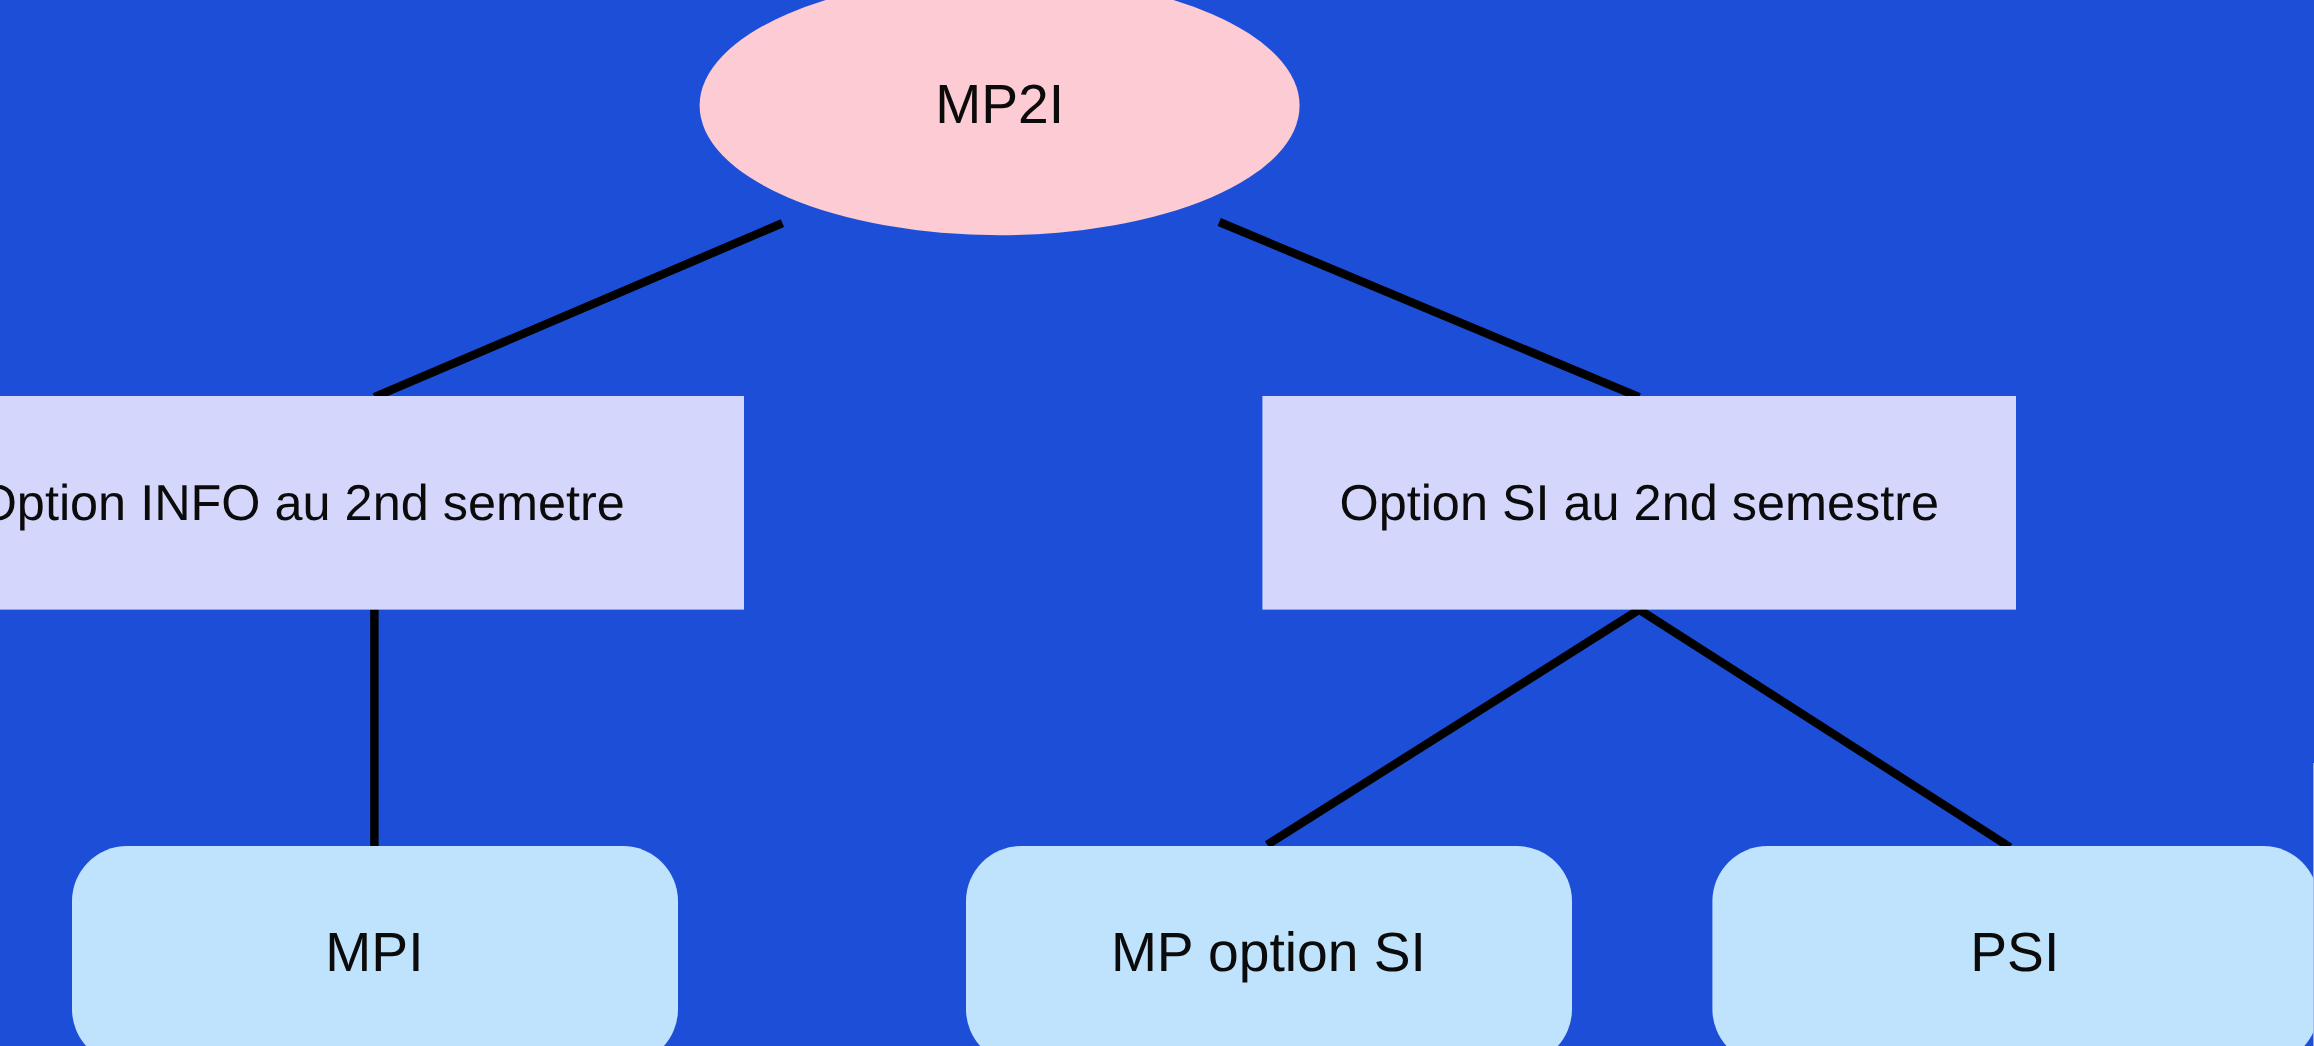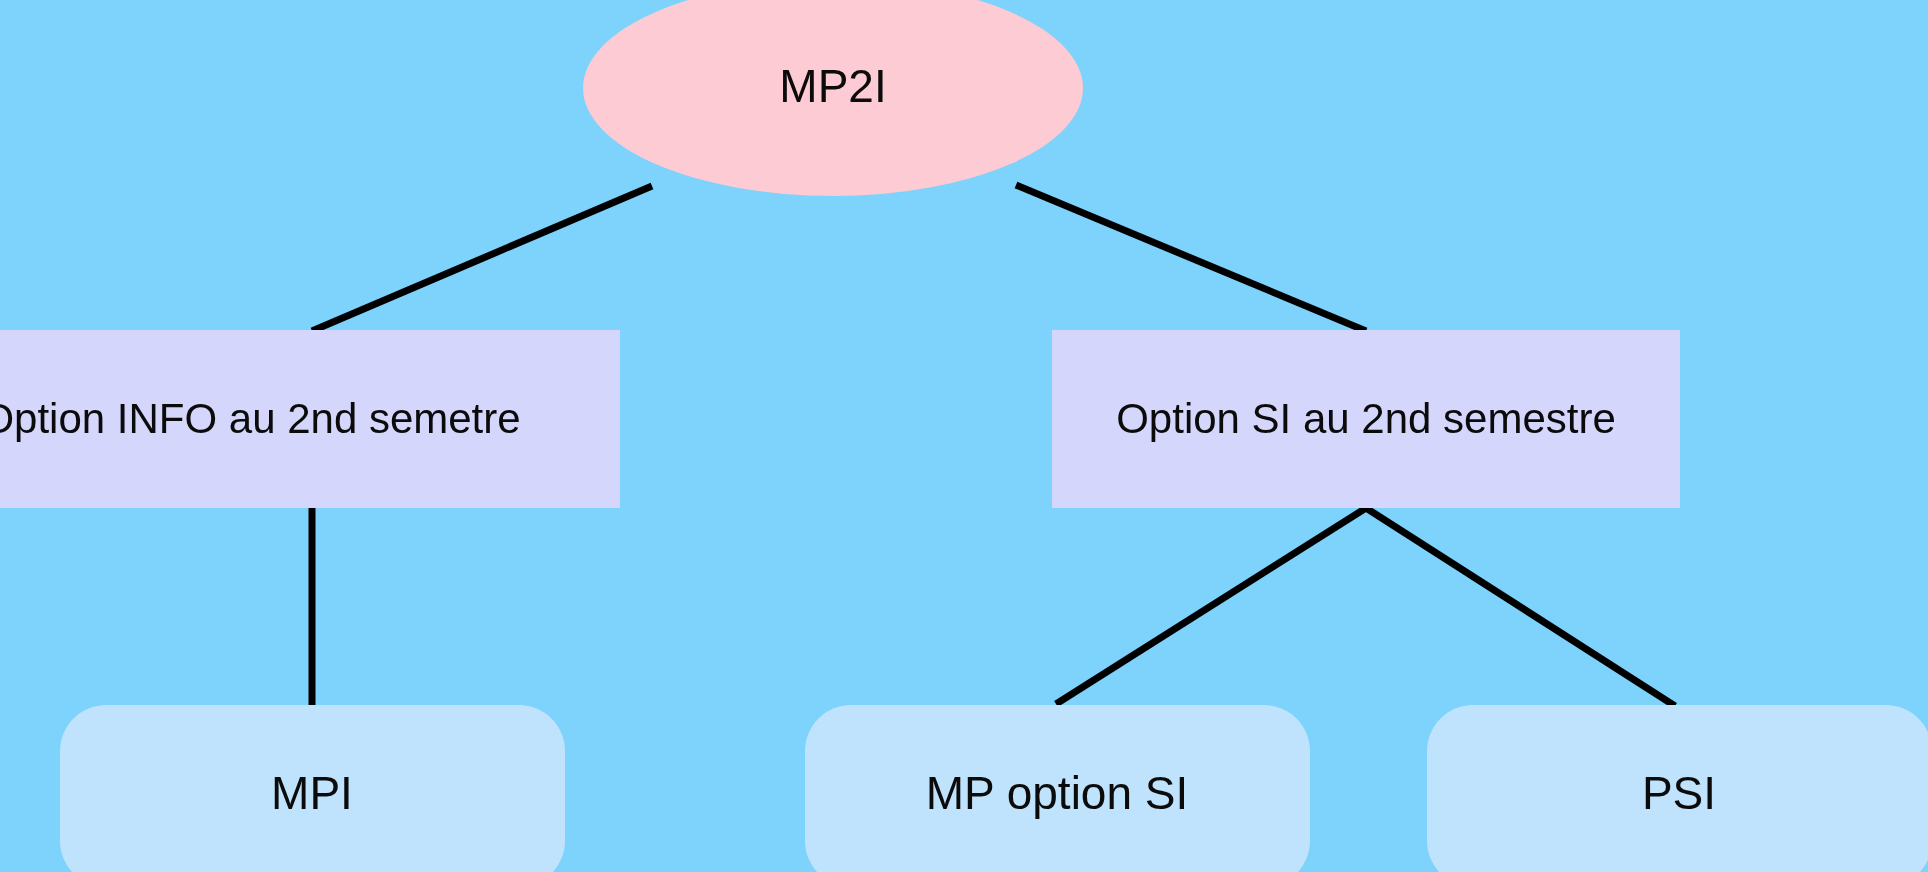--- a/index.html
+++ b/index.html
@@ -7,21 +7,21 @@
     padding: 0;
     background: #ffffff;
   }
   body {
     font-family: "Liberation Sans", sans-serif;
   }
   #diagram-root {
     position: relative;
     width: 1928px;
     height: 872px;
-    background: #7dd3fc;
+    background: #1d4ed8;
     overflow: hidden;
   }
   #diagram-svg {
     position: absolute;
     top: 0;
     left: 0;
     width: 1928px;
     height: 872px;
     display: block;
   }

